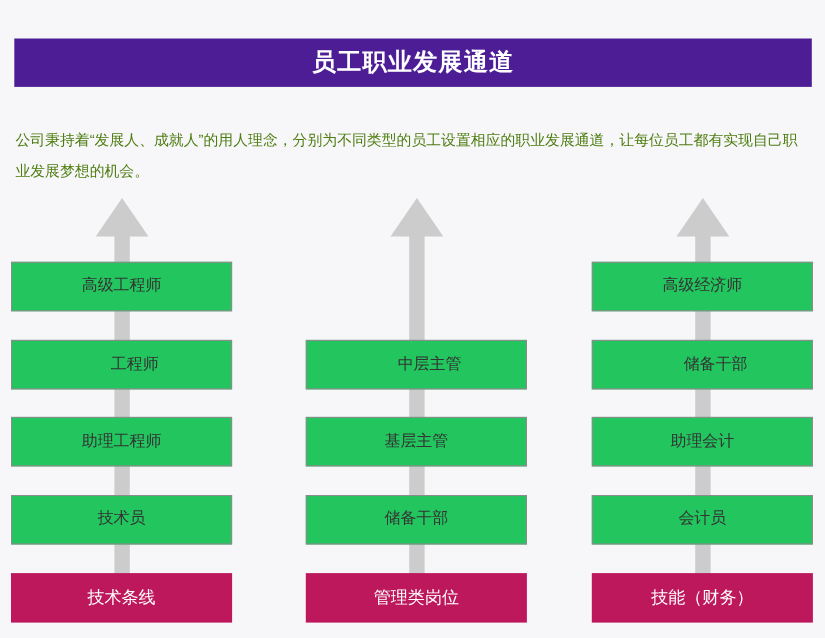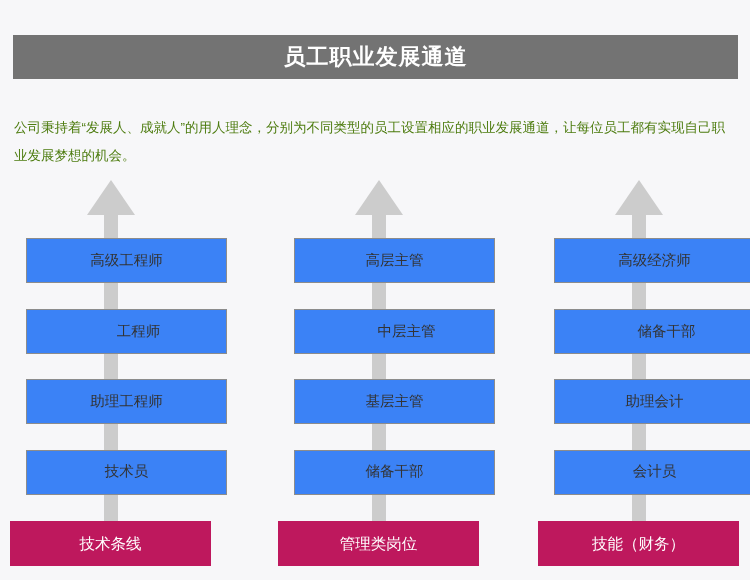--- a/index.html
+++ b/index.html
@@ -16,21 +16,21 @@
     position: relative;
   }
 
   
   .banner {
     position: absolute;
     left: 13px;
     top: 35px;
     width: 725px;
     height: 44px;
-    background: #737373;
+    background: #4c1d95;
     display: flex;
     align-items: center;
     justify-content: center;
   }
   .banner-title {
     color: #ffffff;
     font-size: 22px;
     font-weight: bold;
     letter-spacing: 1px;
     line-height: 1;
@@ -103,24 +103,23 @@
     width: 201px;
     height: 45px;
     box-sizing: border-box;
     display: flex;
     align-items: center;
     justify-content: center;
     font-size: 14.5px;
     line-height: 1;
   }
   .box.level {
-    background: #3b82f6;
+    background: #22c55e;
     border: 1px solid #8c8c8c;
     color: #333333;
-    margin-left: 16px;
   }
   .box.footer {
     background: #be185d;
     border: none;
     color: #ffffff;
     font-size: 15.5px;
   }
   .box.r0 { top: 58px; }
   .box.r1 { top: 129px; padding-left: 24px; }
   .box.r2 { top: 199px; }
@@ -148,21 +147,20 @@
     <div class="box level r2">助理工程师</div>
     <div class="box level r3">技术员</div>
     <div class="box footer r4">技术条线</div>
   </div>
 
   <div class="column col-1">
     <div class="arrow">
       <div class="arrow-head"></div>
       <div class="arrow-tail"></div>
     </div>
-    <div class="box level r0">高层主管</div>
     <div class="box level r1">中层主管</div>
     <div class="box level r2">基层主管</div>
     <div class="box level r3">储备干部</div>
     <div class="box footer r4">管理类岗位</div>
   </div>
 
   <div class="column col-2">
     <div class="arrow">
       <div class="arrow-head"></div>
       <div class="arrow-tail"></div>

